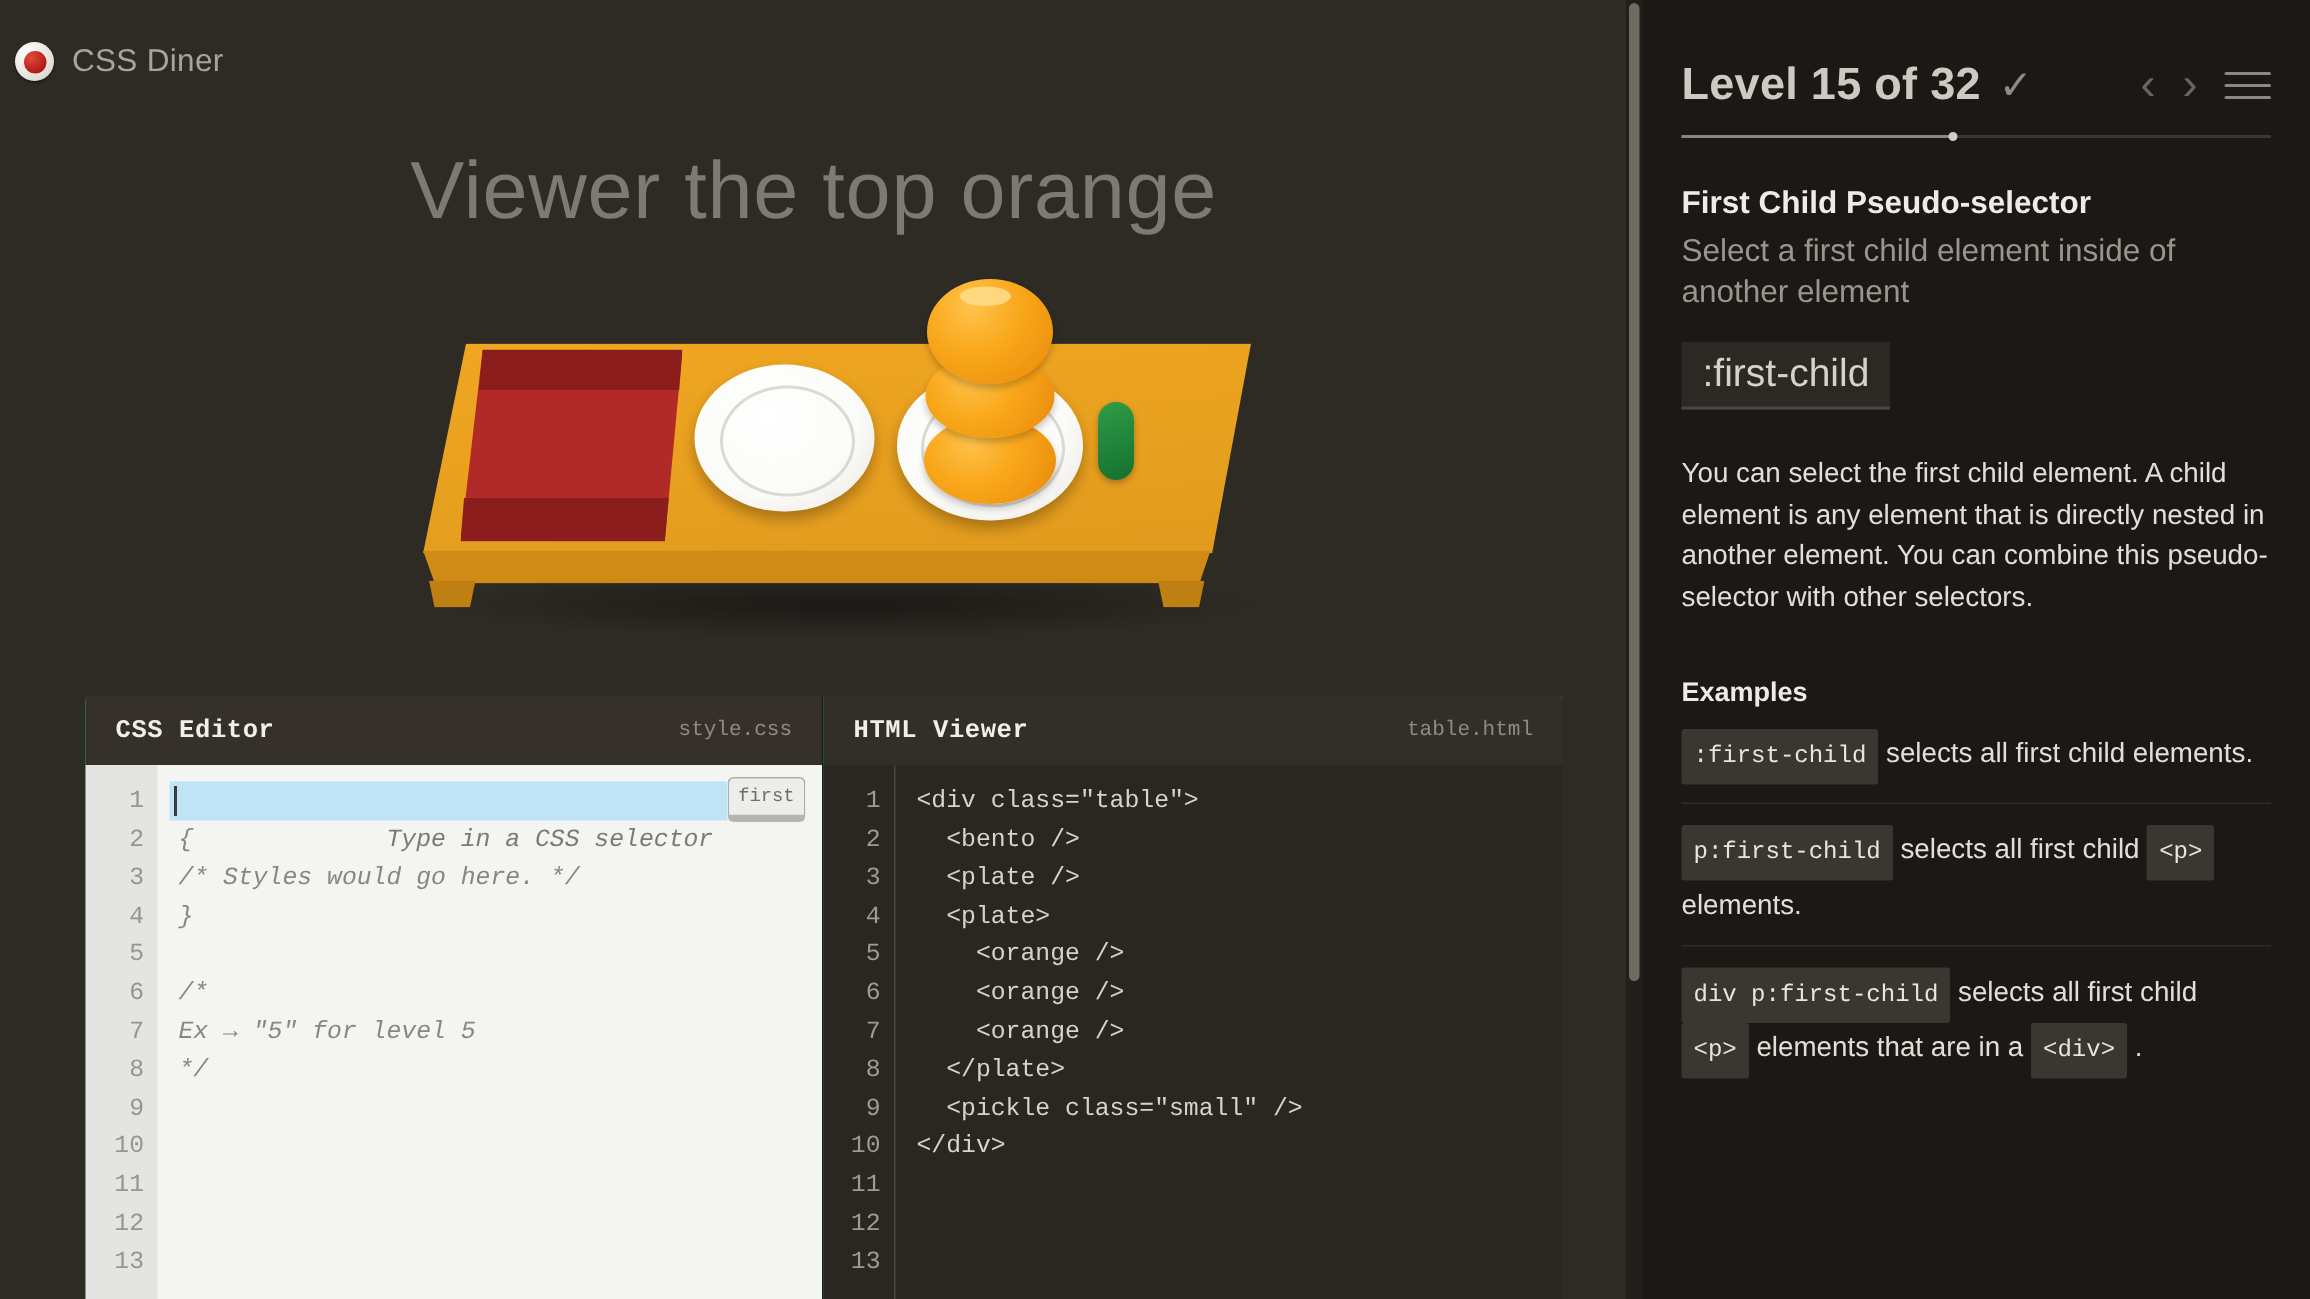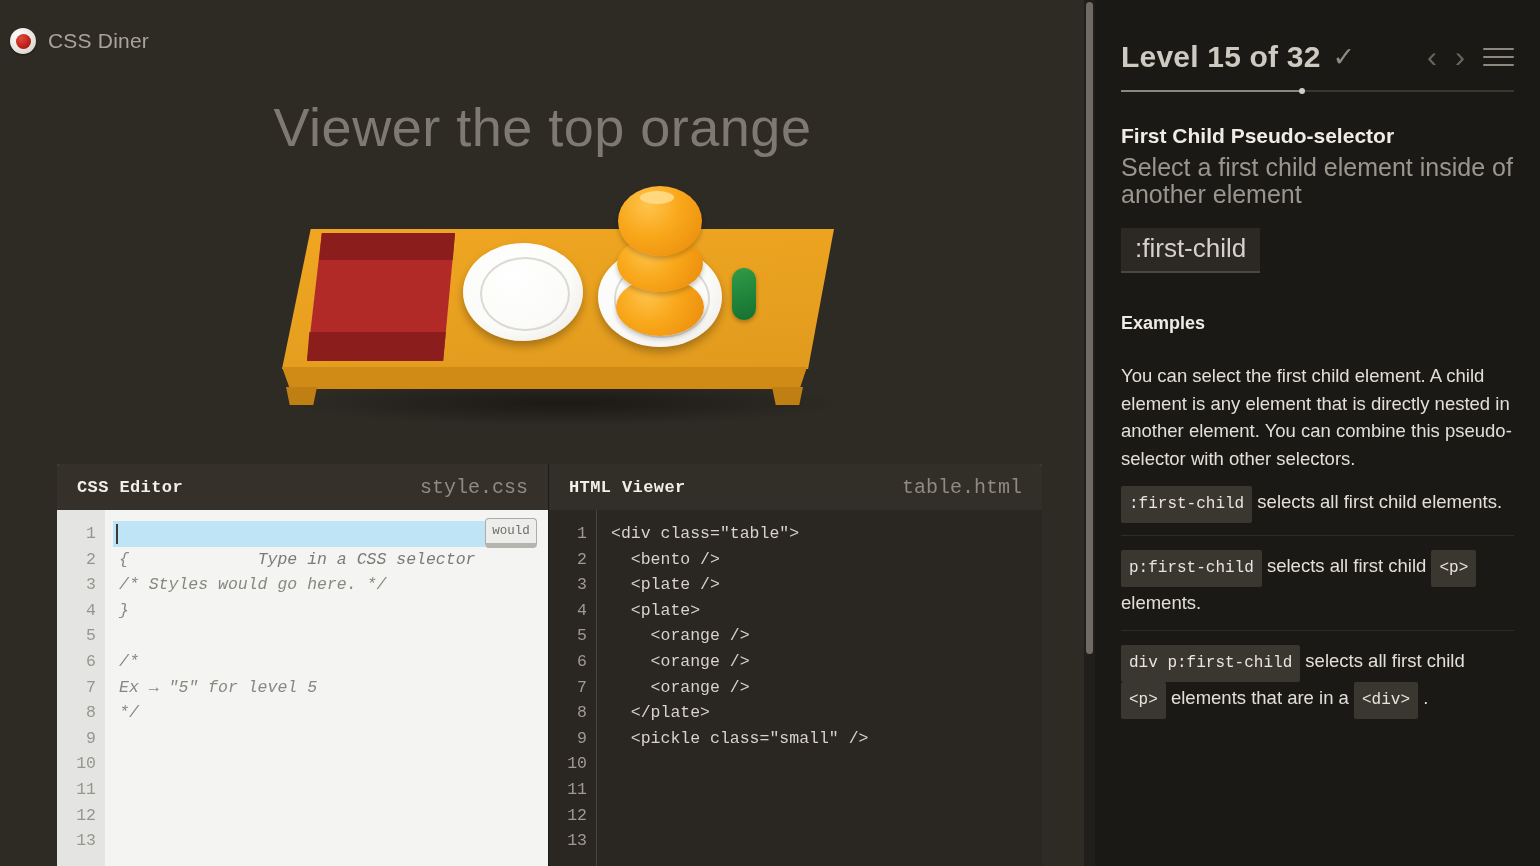--- a/index.html
+++ b/index.html
@@ -148,21 +148,21 @@
 
   .pane-header {
     height: 46px; flex: 0 0 46px;
     display: flex; align-items: center; justify-content: space-between;
     padding: 0 20px;
     background: #35312a;
     font-family: "Liberation Mono", monospace;
   }
   #html-pane .pane-header { background: #322e28; }
   .pane-title { font-size: 17px; font-weight: 700; color: #f2efe9; letter-spacing: .4px; }
-  .pane-file  { font-size: 20px; color: #908b82; margin-left: 45px; }
+  .pane-file  { font-size: 14px; color: #908b82; margin-left: 45px; }
 
   
   #css-body {
     flex: 1; display: flex;
     background: #f4f4f2;
     position: relative;
     font-family: "Liberation Mono", monospace;
     font-size: 16.5px;
     overflow: hidden;
   }
@@ -276,21 +276,21 @@
     width: 6px; height: 6px; border-radius: 50%; background: #d2cec6;
     transform: translateX(-50%);
   }
 
   #sel-name {
     margin-top: 32px;
     font-size: 21px; font-weight: 700; color: #efece6;
   }
   #sel-desc {
     margin-top: 6px;
-    font-size: 25px; line-height: 27px; color: #9a958d;
+    font-size: 21px; line-height: 27px; color: #9a958d;
   }
   #sel-code {
     display: inline-block; margin-top: 20px;
     background: #2c2925; border-bottom: 2px solid #4b4740;
     padding: 5px 14px 7px;
     font-size: 26px; color: #d6d2ca;
     font-family: "Liberation Sans", sans-serif;
   }
   #sel-help {
     margin-top: 28px;
@@ -385,21 +385,21 @@
               <div class="css-line">}</div>
               <div class="css-line">&nbsp;</div>
               <div class="css-line">/*</div>
               <div class="css-line">Ex → "5" for level 5</div>
               <div class="css-line">*/</div>
               <div class="css-line">&nbsp;</div>
               <div class="css-line">&nbsp;</div>
               <div class="css-line">&nbsp;</div>
               <div class="css-line">&nbsp;</div>
             </div>
-          <div id="enter-key">would</div>
+          <div id="enter-key">first</div>
         </div>
       </div>
 
       <div class="pane" id="html-pane">
         <div class="pane-header">
           <span class="pane-title">HTML Viewer</span>
           <span class="pane-file">table.html</span>
         </div>
         <div id="html-body">
           <div id="html-gutter">
@@ -420,20 +420,21 @@
           <div id="html-lines">
               <div class="html-line">&lt;div class="table"&gt;</div>
               <div class="html-line">  &lt;bento /&gt;</div>
               <div class="html-line">  &lt;plate /&gt;</div>
               <div class="html-line">  &lt;plate&gt;</div>
               <div class="html-line">    &lt;orange /&gt;</div>
               <div class="html-line">    &lt;orange /&gt;</div>
               <div class="html-line">    &lt;orange /&gt;</div>
               <div class="html-line">  &lt;/plate&gt;</div>
               <div class="html-line">  &lt;pickle class="small" /&gt;</div>
+              <div class="html-line">&lt;/div&gt;</div>
               <div class="html-line">&nbsp;</div>
               <div class="html-line">&nbsp;</div>
               <div class="html-line">&nbsp;</div>
             </div>
         </div>
       </div>
 
     </div>
   </div>
 
@@ -458,23 +459,23 @@
     </div>
 
     <div id="progress-track">
       <div id="progress-fill"></div>
       <div id="progress-dot"></div>
     </div>
 
     <div id="sel-name">First Child Pseudo-selector</div>
     <div id="sel-desc">Select a first child element inside of another element</div>
     <div id="sel-code">:first-child</div>
+    <div id="sel-help">You can select the first child element. A child element is any element that is directly nested in another element. You can combine this pseudo-selector with other selectors.</div>
+
     <div id="examples-title">Examples</div>
-
-    <div id="sel-help">You can select the first child element. A child element is any element that is directly nested in another element. You can combine this pseudo-selector with other selectors.</div>
     <div id="examples-list">
         <div class="example"><span class="chip">:first-child</span><span> selects all first child elements.</span></div>
         <div class="example"><span class="chip">p:first-child</span><span> selects all first child </span><span class="chip">&lt;p&gt;</span><span> elements.</span></div>
         <div class="example"><span class="chip">div p:first-child</span><span> selects all first child </span><span class="chip">&lt;p&gt;</span><span> elements that are in a </span><span class="chip">&lt;div&gt;</span><span> .</span></div>
       </div>
 
   </div>
 </div>
 
 </body></html>

